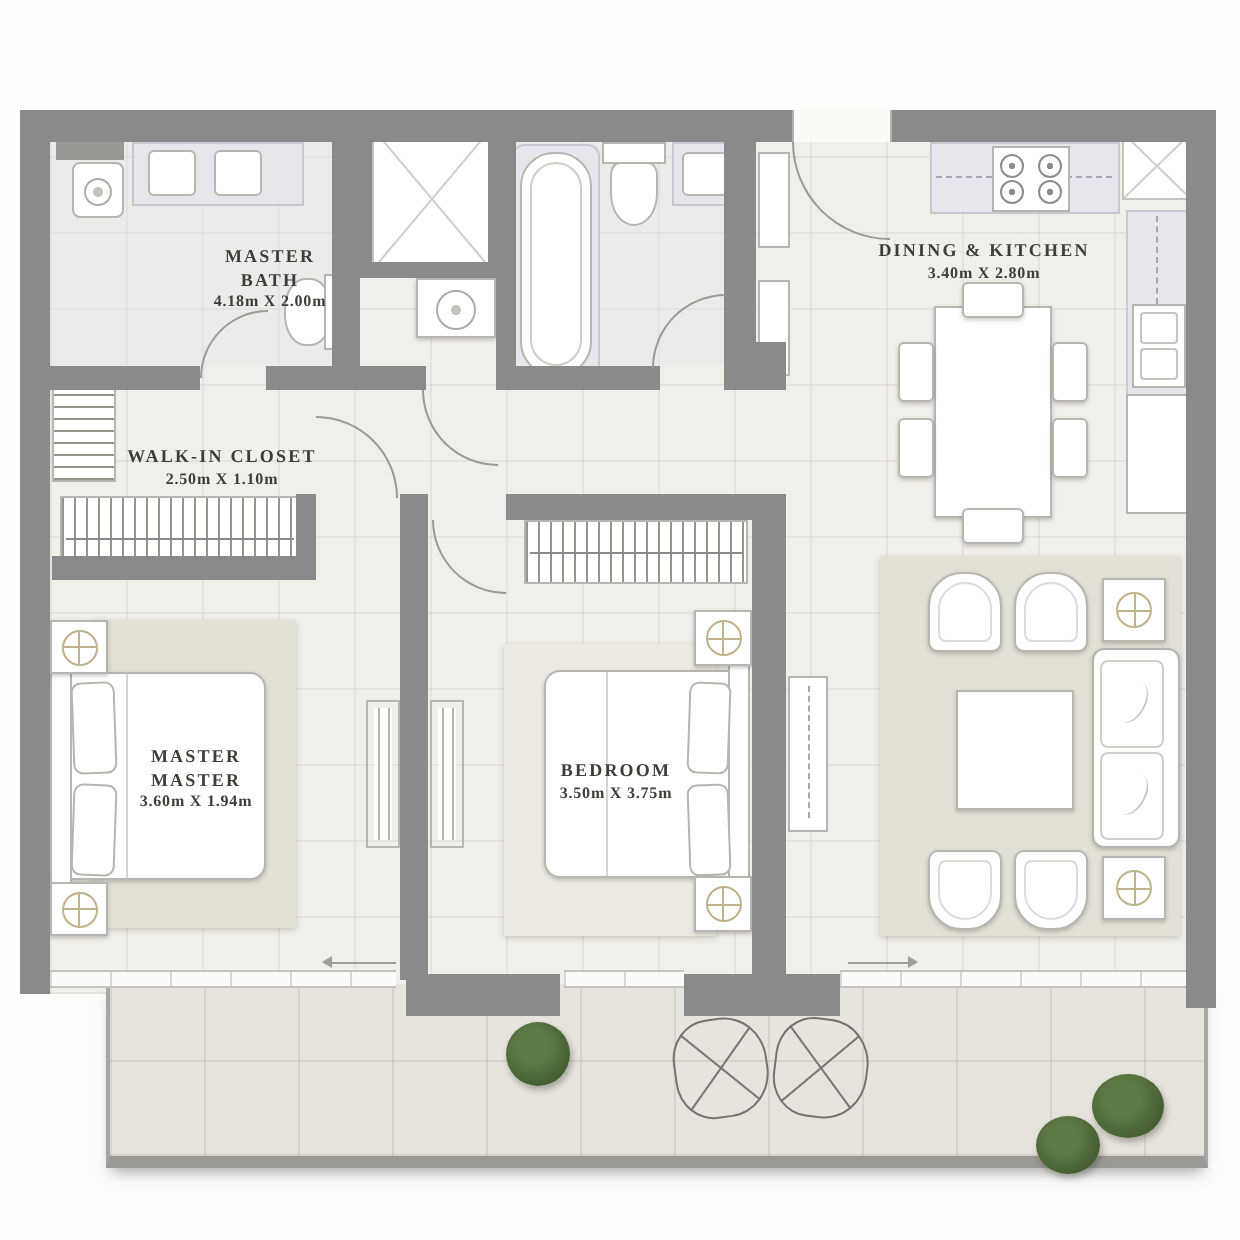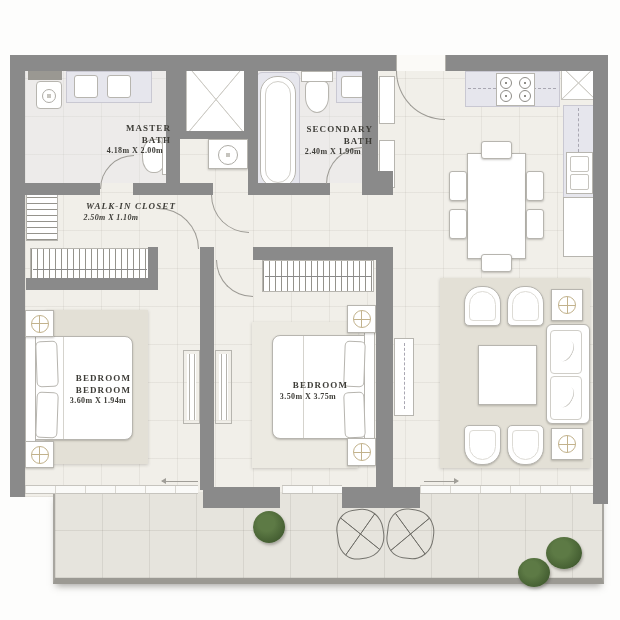--- a/index.html
+++ b/index.html
@@ -66,21 +66,21 @@
       linear-gradient(to bottom right, transparent calc(50% - .8px), #74736d calc(50% - .2px), #74736d calc(50% + .2px), transparent calc(50% + .8px));}
   .plant{position:absolute;border-radius:50%;z-index:12;
     background:radial-gradient(circle at 42% 38%, #5d7a45 0 30%, var(--plant,#466033) 70%, #36492a 100%);
     box-shadow:1px 2px 3px rgba(70,68,60,.4);}
   .arrow{position:absolute;height:1px;background:#a09e98;z-index:25;}
   .arrow-l::after{content:"";position:absolute;left:-1px;top:-3px;border-right:5px solid #a09e98;
     border-top:3px solid transparent;border-bottom:3px solid transparent;}
   .arrow-r::after{content:"";position:absolute;right:-1px;top:-3px;border-left:5px solid #a09e98;
     border-top:3px solid transparent;border-bottom:3px solid transparent;}
   
-  .room-label{position:absolute;z-index:50;transform:translate(-50%,-50%);text-align:right;
+  .room-label{position:absolute;z-index:50;transform:translate(-50%,-50%);text-align:center;
     color:var(--label,#3e3d38);}
   .room-label .name{font-weight:bold;font-size:9px;letter-spacing:1.1px;line-height:1.3;}
   .room-label .dims{font-weight:bold;font-size:8px;letter-spacing:.4px;line-height:1.35;
     display:block;white-space:nowrap;width:max-content;margin-left:50%;transform:translateX(-50%);}
   .toilet-bowl{border-radius:45%;}
 </style>
 </head>
 <body>
 
 <div id="plan">
@@ -254,30 +254,30 @@
   <div class="plant" style="left:546px;top:537px;width:36px;height:32px;"></div>
   <div class="plant" style="left:518px;top:558px;width:32px;height:29px;"></div>
 
   <div class="arrow arrow-l" style="left:162px;top:481px;width:36px;"></div>
   <div class="arrow arrow-r" style="left:424px;top:481px;width:34px;"></div>
 
   <div class="room-label" style="left:135px;top:140px;width:72px;">
     <div class="name">MASTER BATH</div>
     <span class="dims">4.18m X 2.00m</span>
   </div>
-  <div class="room-label" style="left:333px;top:141px;width:80px;">
-    <div class="name">SECONDARY BATH</div>
-    <span class="dims">2.40m X 1.90m</span>
-  </div>
-  <div class="room-label" style="left:111px;top:212px;width:130px;font-style:italic;">
+  <div class="room-label" style="left:492px;top:131px;width:130px;">
+    <div class="name">DINING &amp; KITCHEN</div>
+    <span class="dims">3.40m X 2.80m</span>
+  </div>
+  <div class="room-label" style="left:111px;top:234px;width:130px;">
     <div class="name">WALK-IN CLOSET</div>
     <span class="dims">2.50m X 1.10m</span>
   </div>
   <div class="room-label" style="left:98px;top:390px;width:66px;">
-    <div class="name">BEDROOM BEDROOM</div>
+    <div class="name">MASTER MASTER</div>
     <span class="dims">3.60m X 1.94m</span>
   </div>
   <div class="room-label" style="left:308px;top:391px;width:80px;">
     <div class="name">BEDROOM</div>
     <span class="dims">3.50m X 3.75m</span>
   </div>
 
 </div>
 
 </body></html>

